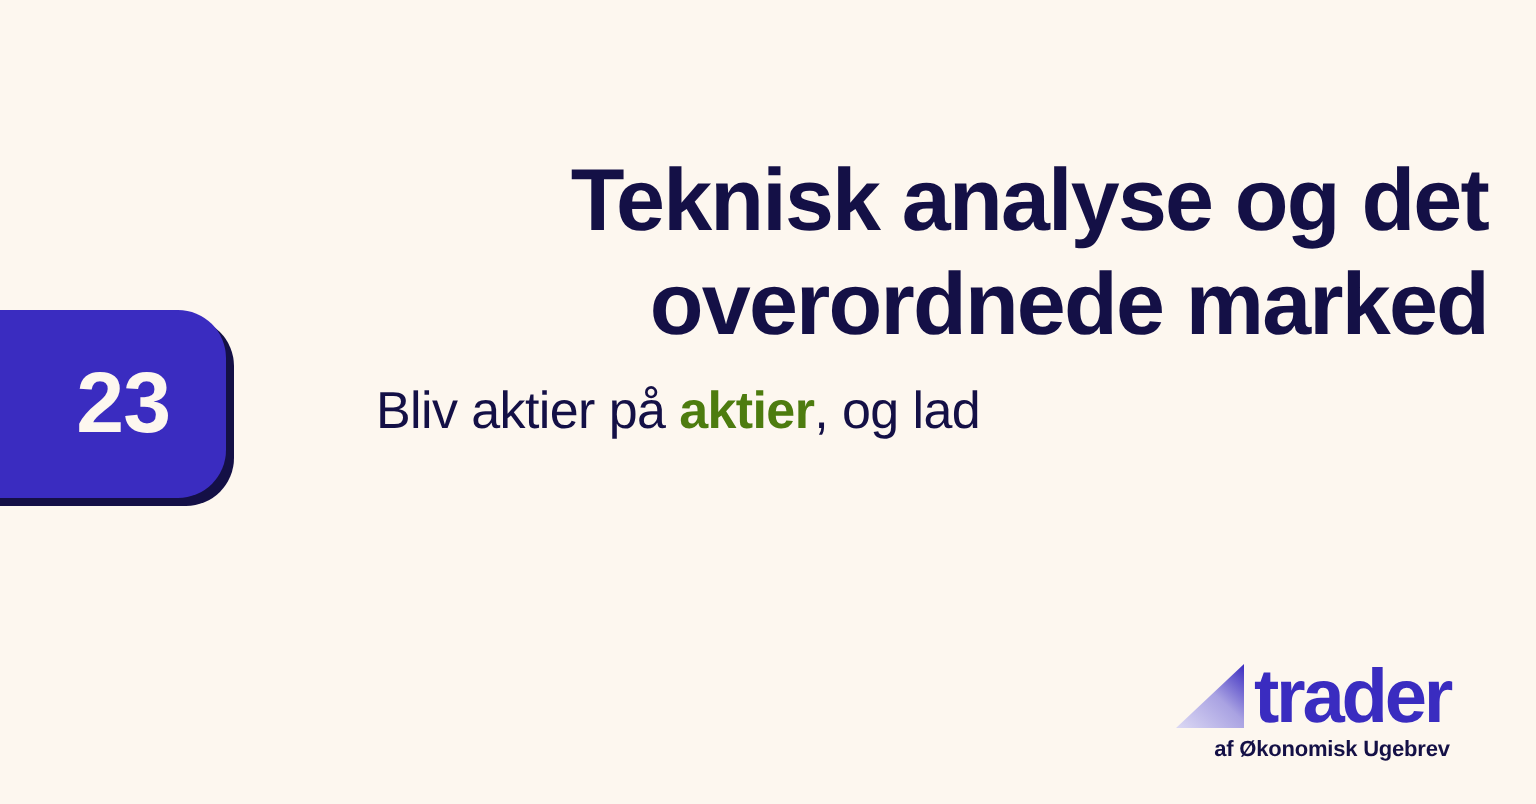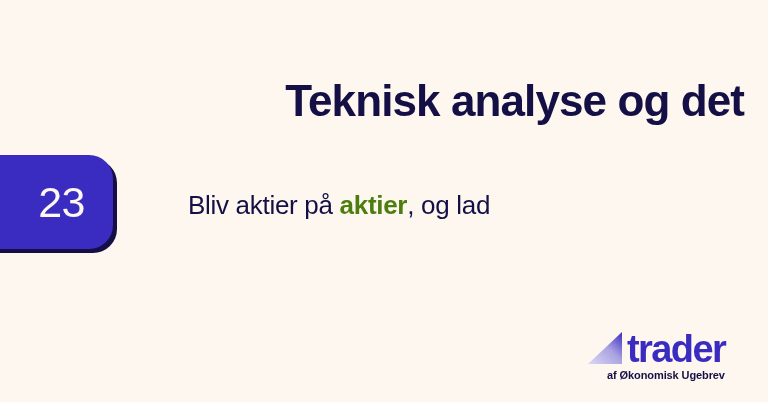--- a/index.html
+++ b/index.html
@@ -49,21 +49,21 @@
     border-radius: 0 24px 24px 0;
     display: flex;
     align-items: center;
     justify-content: flex-end;
     box-sizing: border-box;
     padding-right: 28px;
   }
   #badge-number {
     color: #FDF7EF;
     font-size: 43px;
-    font-weight: normal;
+    font-weight: bold;
     letter-spacing: -0.5px;
     line-height: 1;
   }
 
   
   #headline {
     position: absolute;
     left: 188px;
     top: 46px;
     width: 556px;
@@ -143,20 +143,21 @@
 
   <div id="badge-wrap">
     <div id="badge-shadow"></div>
     <div id="badge">
       <span id="badge-number">23</span>
     </div>
   </div>
 
   <h1 id="headline">
     <span class="hl-line">Teknisk analyse og det</span>
+    <span class="hl-line">overordnede marked</span>
   </h1>
 
   <div id="subtitle">
     <span class="sub-line">
       <span>Bliv aktier på </span><span class="accent">aktier</span><span>, og lad</span>
     </span>
   </div>
 
   <div id="logo">
     <div id="logo-row">

